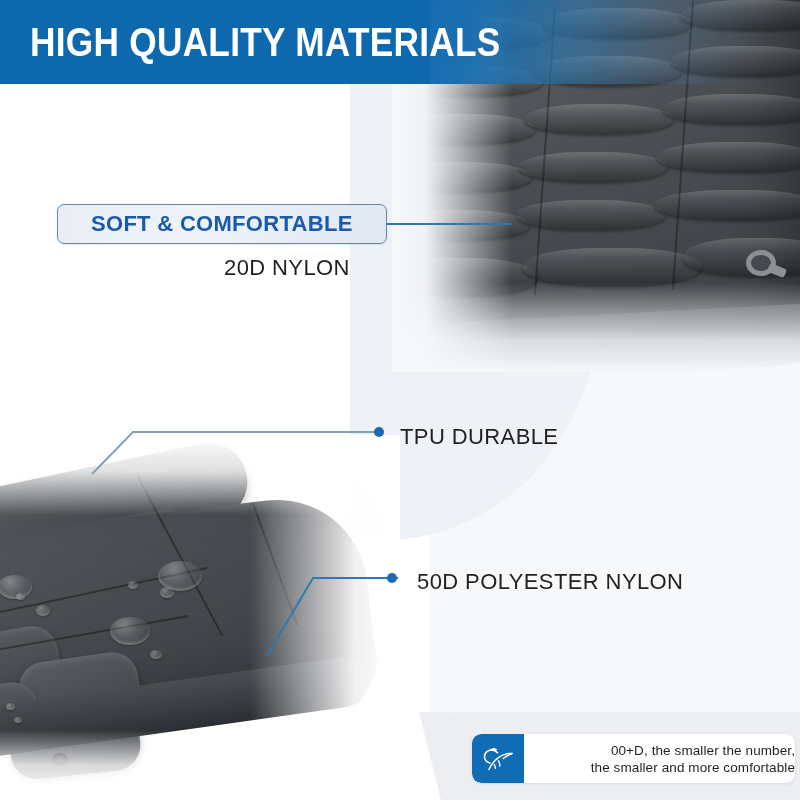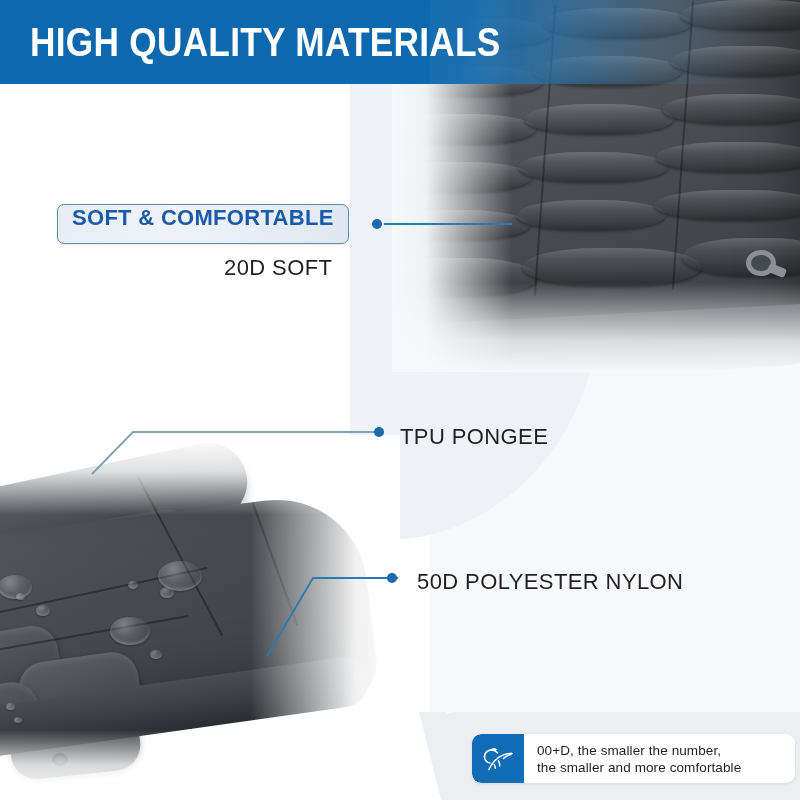--- a/index.html
+++ b/index.html
@@ -214,22 +214,22 @@
 
   
   .connectors { position:absolute; inset:0; width:800px; height:800px; z-index:25; }
 
   
   .callout { position:absolute; z-index:30; }
   .callout-box {
     border:1.6px solid #5d8ba6;
     border-radius:7px;
     background:linear-gradient(100deg,#e9eef6 0%, #eff3f9 42%, #dfe7f2 100%);
-    display:flex; align-items:flex-start;
-    padding:0 14px;
+    display:flex; align-items:center;
+    padding:0 33px;
     height:40px;
     box-shadow:0 1px 2px rgba(40,70,100,0.10);
   }
   .callout-title {
     color:#1b5aa8;
     font-weight:bold;
     font-size:22px;
     letter-spacing:0.3px;
     white-space:nowrap;
   }
@@ -264,20 +264,21 @@
     display:flex; align-items:center; justify-content:center;
   }
   .badge-text {
     flex:1;
     display:flex; flex-direction:column; justify-content:center;
     padding-left:13px;
     color:#231f20;
     font-size:13.5px;
     line-height:17px;
     letter-spacing:0.1px;
+    align-items:flex-end;
   }
 </style>
 </head>
 <body>
 
 <div id="stage">
 
   <div class="bg-base"></div>
   <div class="bg-white-left"></div>
   <div class="arc-shape"></div>
@@ -374,25 +375,25 @@
     <circle cx="379" cy="432" r="5" fill="#1b6aab"></circle>
 
     <polyline points="398,578 313,578 267,656" fill="none" stroke="#2a7ab4" stroke-width="1.8"></polyline>
     <circle cx="392" cy="578" r="5" fill="#1b6aab"></circle>
   </svg>
 
   <div class="callout" id="callout-1">
     <div class="callout-box">
       <span class="callout-title">SOFT &amp; COMFORTABLE</span>
     </div>
-    <div class="callout-sub">20D SOFT</div>
+    <div class="callout-sub">20D NYLON</div>
   </div>
 
   <div class="callout" id="callout-2">
-    <div class="callout-sub">TPU PONGEE</div>
+    <div class="callout-sub">TPU DURABLE</div>
   </div>
 
   <div class="callout" id="callout-3">
     <div class="callout-sub">50D POLYESTER NYLON</div>
   </div>
 
   <div class="header">
     <div class="header-bar"></div>
     <div class="header-bar-solid"></div>
     <div class="header-title">HIGH QUALITY MATERIALS</div>

